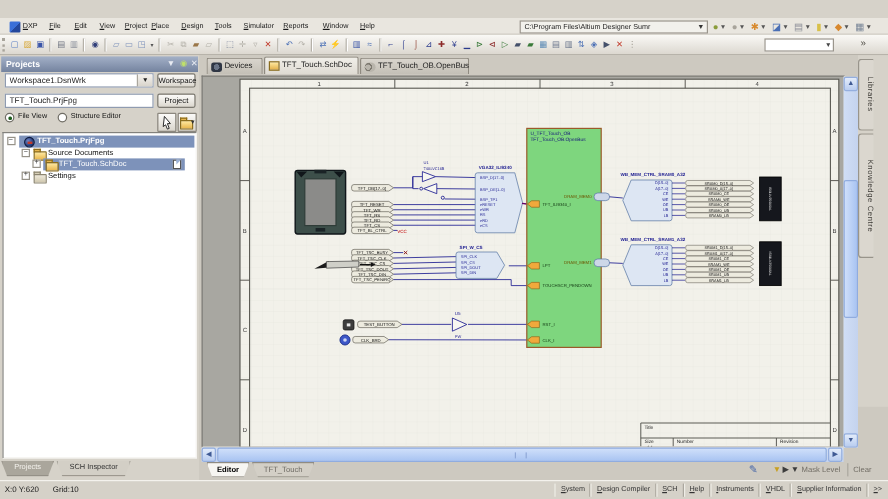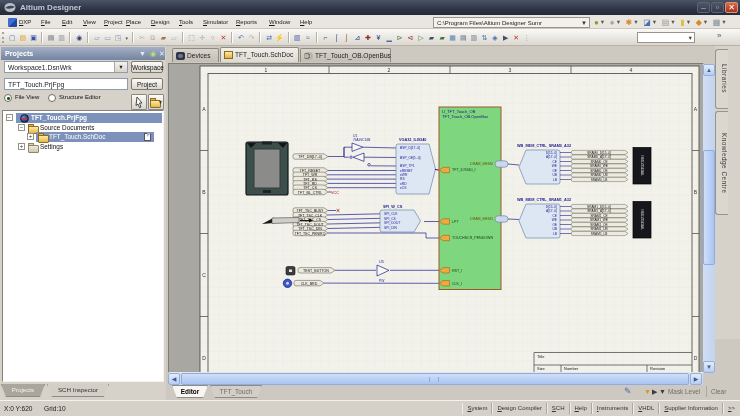--- a/index.html
+++ b/index.html
@@ -120,30 +120,20 @@
     border-left:1px solid #efede7;border-right:1px solid #aba79e;padding:0 4px;}
   .stbtn::first-letter{text-decoration:underline;}
 
   svg text{font-family:"Liberation Sans",sans-serif;}
 </style>
 </head>
 <body>
 
 <div id="app">
 
-  <div class="abs" id="titlebar">
-    <svg class="abs" style="left:4px;top:2px" width="12" height="11" viewBox="0 0 12 11">
-      <ellipse cx="6" cy="5.5" rx="5.5" ry="4.5" fill="#b9bfca"></ellipse>
-      <path d="M1 6 Q6 2 11 5 Q6 8 1 6 Z" fill="#3c4456"></path>
-    </svg>
-    <span class="abs txt" id="title-text">Altium Designer</span>
-    <span class="abs winbtn" style="left:697px">–</span>
-    <span class="abs winbtn" style="left:711px">▫</span>
-    <span class="abs winbtn" id="btn-close" style="left:725px">✕</span>
-  </div>
 
   <div class="abs" id="menubar">
     <span class="abs" id="dxp-logo"></span>
     <span class="abs menu-item" style="left:19px">DXP</span>
     <span class="abs menu-item" style="left:41px">File</span>
     <span class="abs menu-item" style="left:62px">Edit</span>
     <span class="abs menu-item" style="left:83px">View</span>
     <span class="abs menu-item" style="left:104px">Project</span>
     <span class="abs menu-item" style="left:126px">Place</span>
     <span class="abs menu-item" style="left:151px">Design</span>

